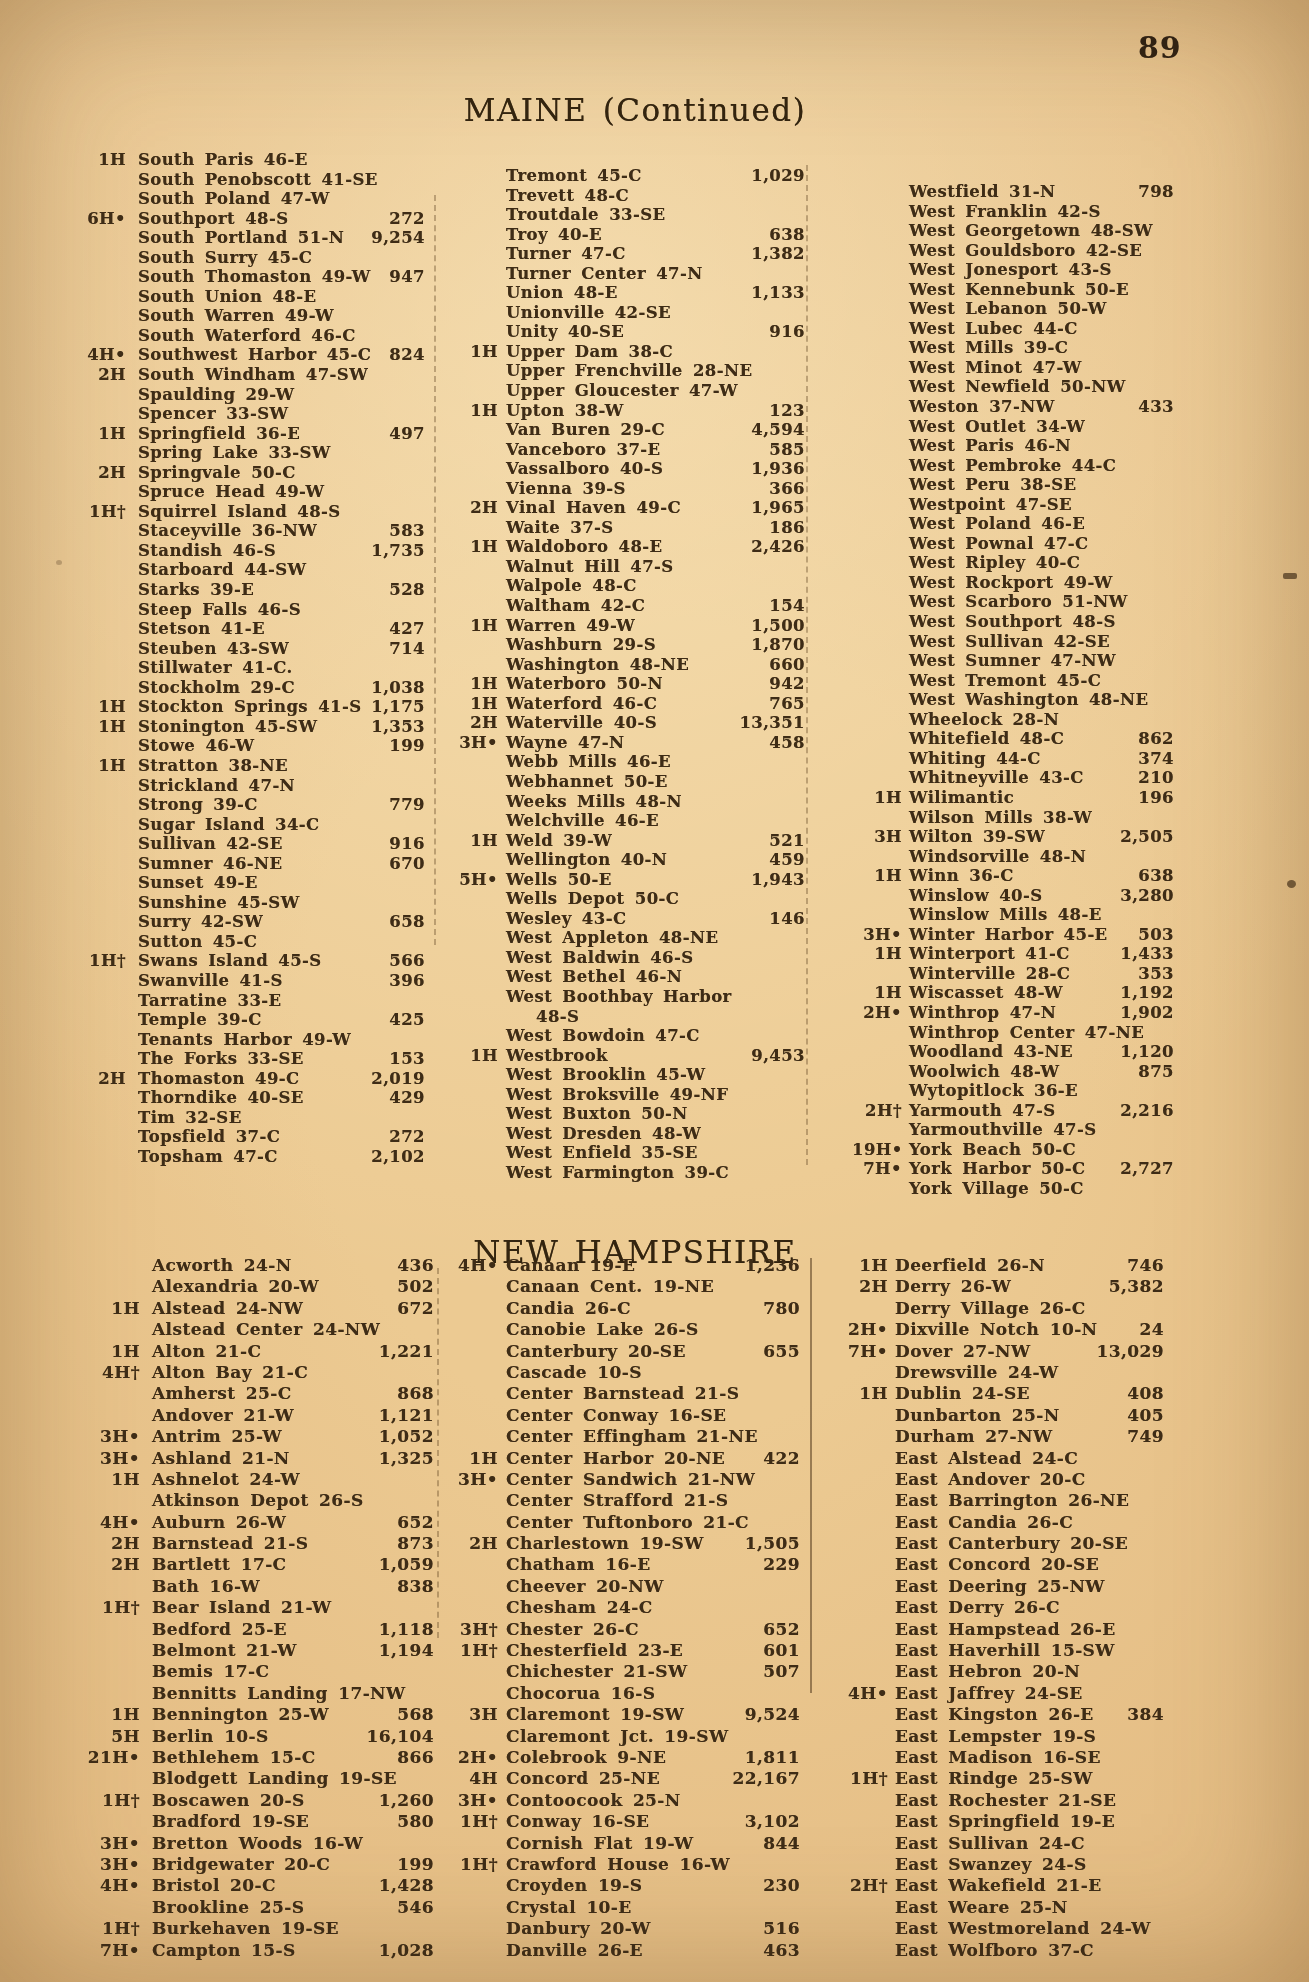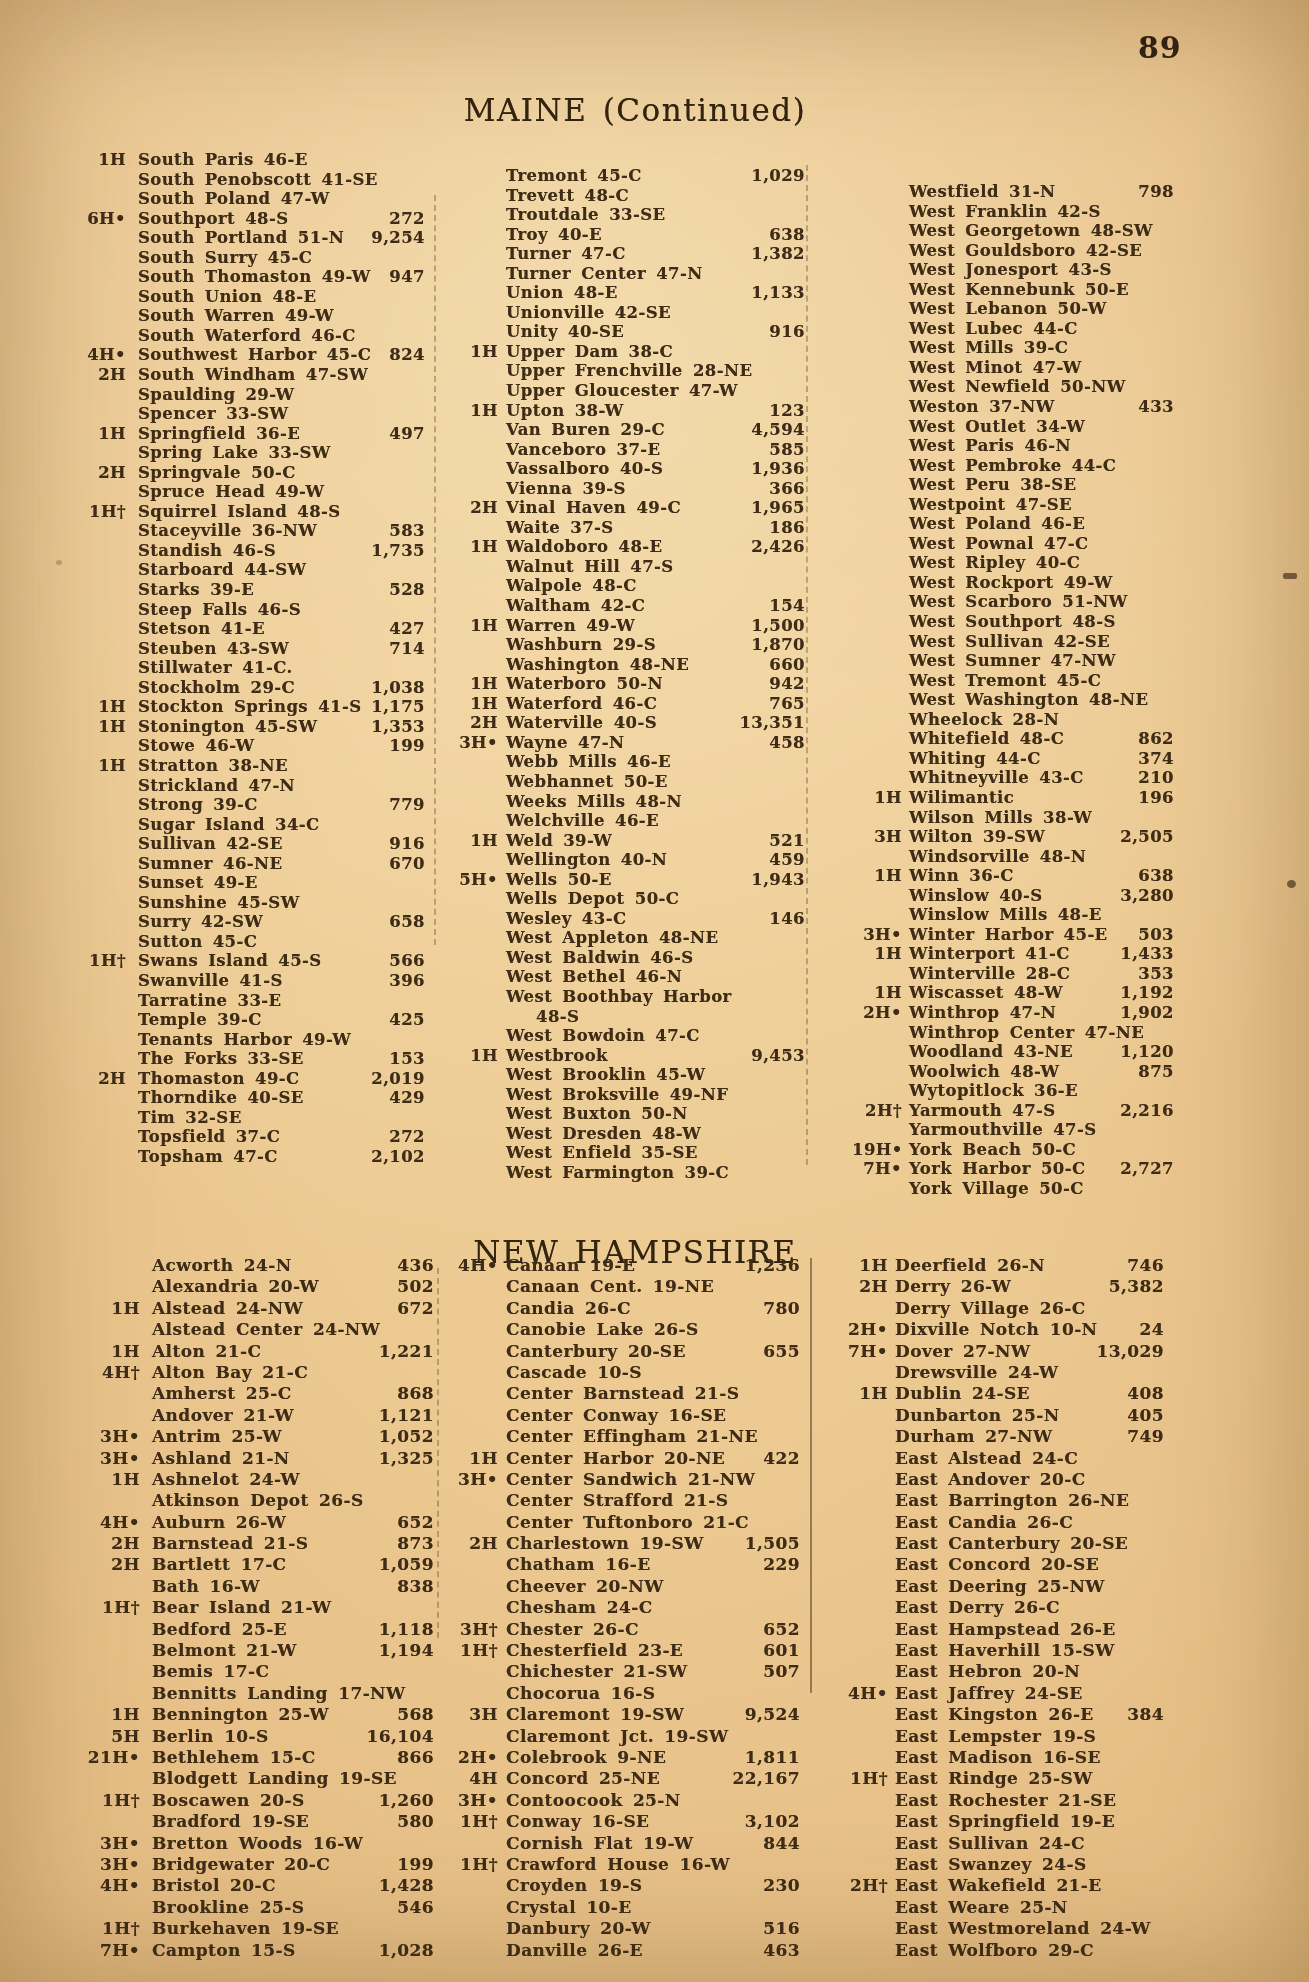--- a/index.html
+++ b/index.html
@@ -1343,21 +1343,21 @@
         <span class="nm">East Weare 25-N</span>
         <span class="num"></span>
       </div>
       <div class="row">
         <span class="pfx"></span>
         <span class="nm">East Westmoreland 24-W</span>
         <span class="num"></span>
       </div>
       <div class="row">
         <span class="pfx"></span>
-        <span class="nm">East Wolfboro 29-C</span>
+        <span class="nm">East Wolfboro 37-C</span>
         <span class="num"></span>
       </div>
     </div>
 
   <div class="divider" style="left:434px;top:195px;height:750px;"></div>
   <div class="divider" style="left:806px;top:165px;height:1000px;"></div>
   <div class="divider" style="left:437px;top:1268px;height:370px;"></div>
   <div class="divider strong" style="left:810px;top:1258px;height:435px;"></div>
 
   <div class="speck" style="left:1283px;top:573px;width:14px;height:6px;border-radius:2px;"></div>

